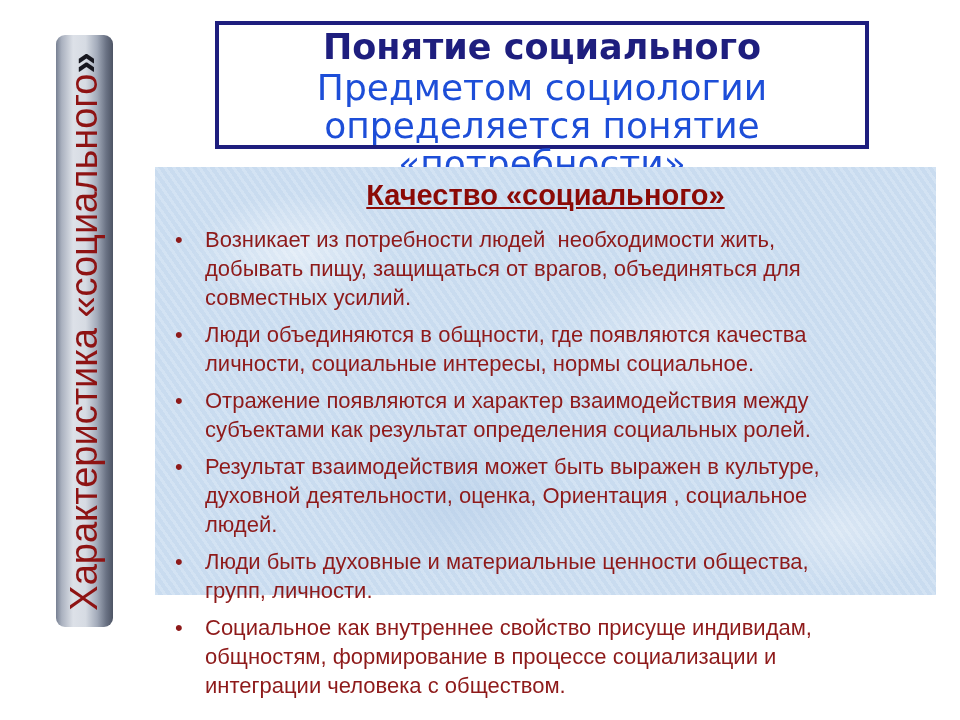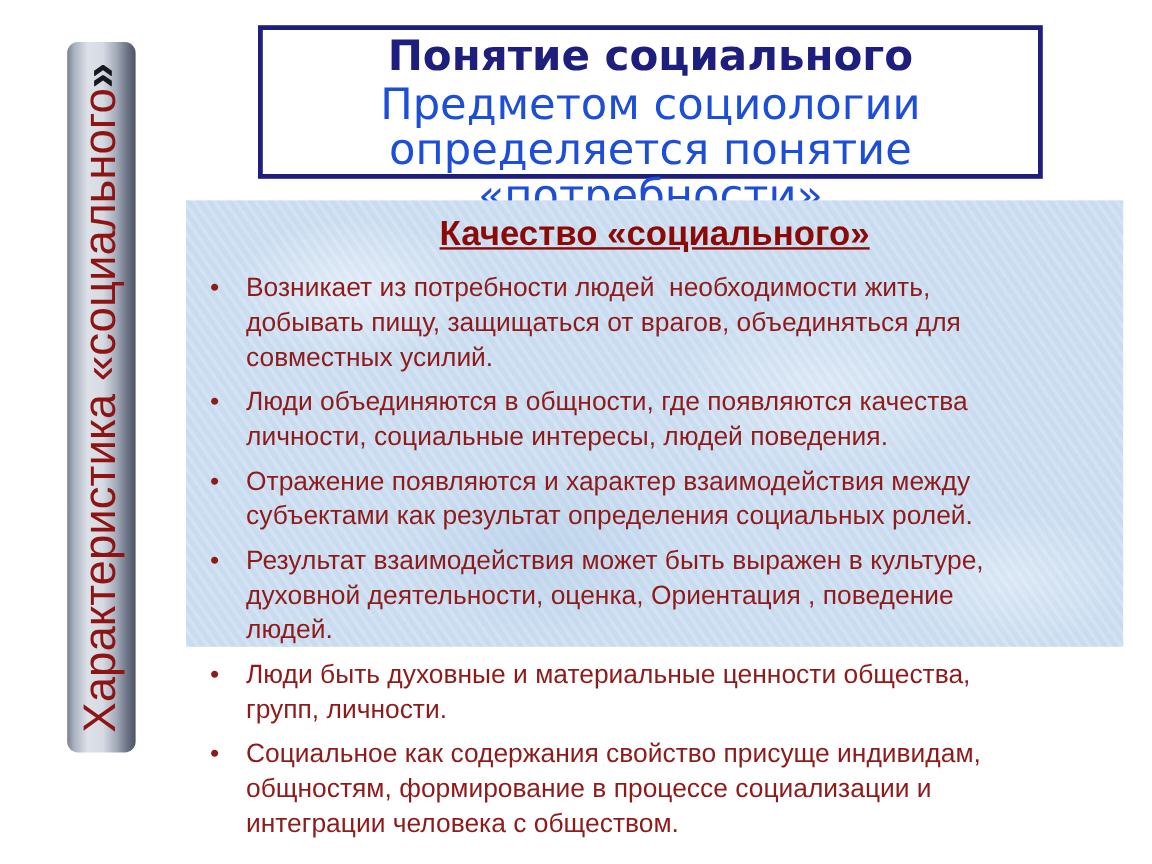--- a/index.html
+++ b/index.html
@@ -43,21 +43,21 @@
   }
   .title-line{
     font-size:35px;font-weight:bold;line-height:44px;color:#1E1E7E;
   }
   .subtitle-line{
     font-size:36px;line-height:38px;color:#1d4ed8;
   }
 
   
   .content-panel{
-    position:absolute;left:155px;top:167px;width:781px;height:372px;
+    position:absolute;left:155px;top:167px;width:781px;height:428px;
     box-sizing:border-box;
     padding:10px 14px 6px 14px;
     background-color:#CCDEF1;
     background-image:
       radial-gradient(ellipse 160px 90px at 18% 20%, rgba(255,255,255,.45), rgba(255,255,255,0) 65%),
       radial-gradient(ellipse 200px 110px at 68% 42%, rgba(255,255,255,.32), rgba(255,255,255,0) 65%),
       radial-gradient(ellipse 180px 120px at 38% 78%, rgba(178,202,230,.45), rgba(178,202,230,0) 65%),
       radial-gradient(ellipse 150px 90px at 88% 85%, rgba(255,255,255,.30), rgba(255,255,255,0) 65%),
       repeating-linear-gradient(55deg, rgba(255,255,255,.14) 0 3px, rgba(183,205,229,.14) 3px 7px);
   }
@@ -109,40 +109,40 @@
     <ul class="bullet-list">
         <li class="bullet-item">
           <span class="bullet-marker">•</span>
           <span class="bullet-text">Возникает из потребности людей  необходимости жить,
 добывать пищу, защищаться от врагов, объединяться для
 совместных усилий.</span>
         </li>
         <li class="bullet-item">
           <span class="bullet-marker">•</span>
           <span class="bullet-text">Люди объединяются в общности, где появляются качества
-личности, социальные интересы, людей поведения.</span>
+личности, социальные интересы, нормы социальное.</span>
         </li>
         <li class="bullet-item">
           <span class="bullet-marker">•</span>
           <span class="bullet-text">Отражение появляются и характер взаимодействия между
 субъектами как результат определения социальных ролей.</span>
         </li>
         <li class="bullet-item">
           <span class="bullet-marker">•</span>
           <span class="bullet-text">Результат взаимодействия может быть выражен в культуре,
-духовной деятельности, оценка, Ориентация , поведение
+духовной деятельности, оценка, Ориентация , социальное
 людей.</span>
         </li>
         <li class="bullet-item">
           <span class="bullet-marker">•</span>
           <span class="bullet-text">Люди быть духовные и материальные ценности общества,
 групп, личности.</span>
         </li>
         <li class="bullet-item">
           <span class="bullet-marker">•</span>
-          <span class="bullet-text">Социальное как содержания свойство присуще индивидам,
+          <span class="bullet-text">Социальное как внутреннее свойство присуще индивидам,
 общностям, формирование в процессе социализации и
 интеграции человека с обществом.</span>
         </li>
       </ul>
   </div>
 
 </div>
 
 </body></html>

